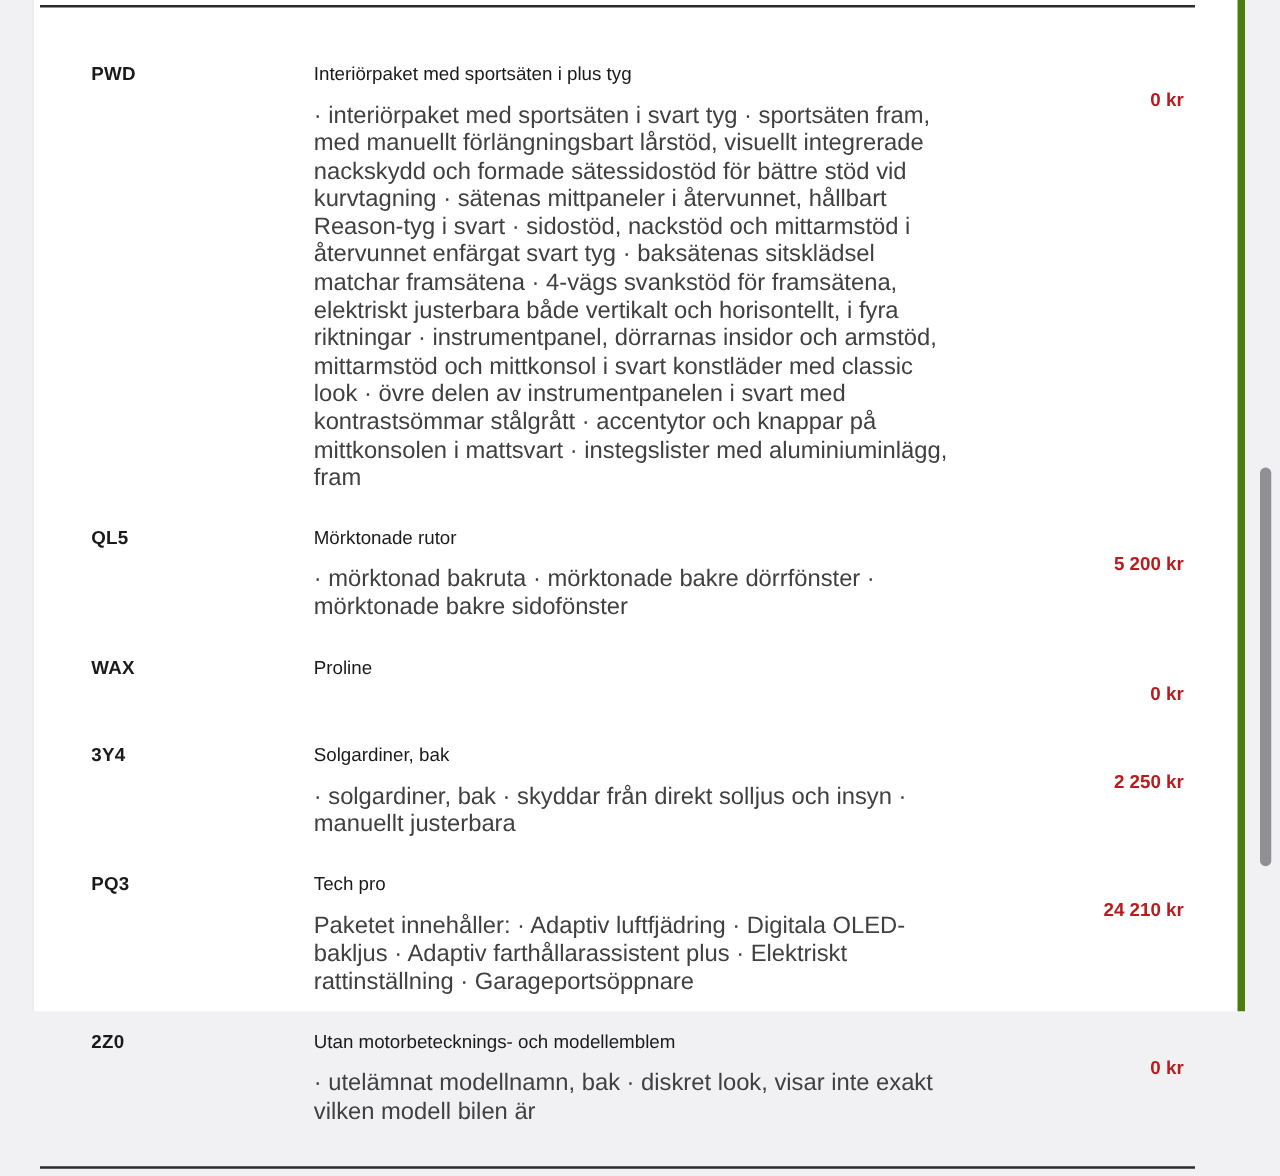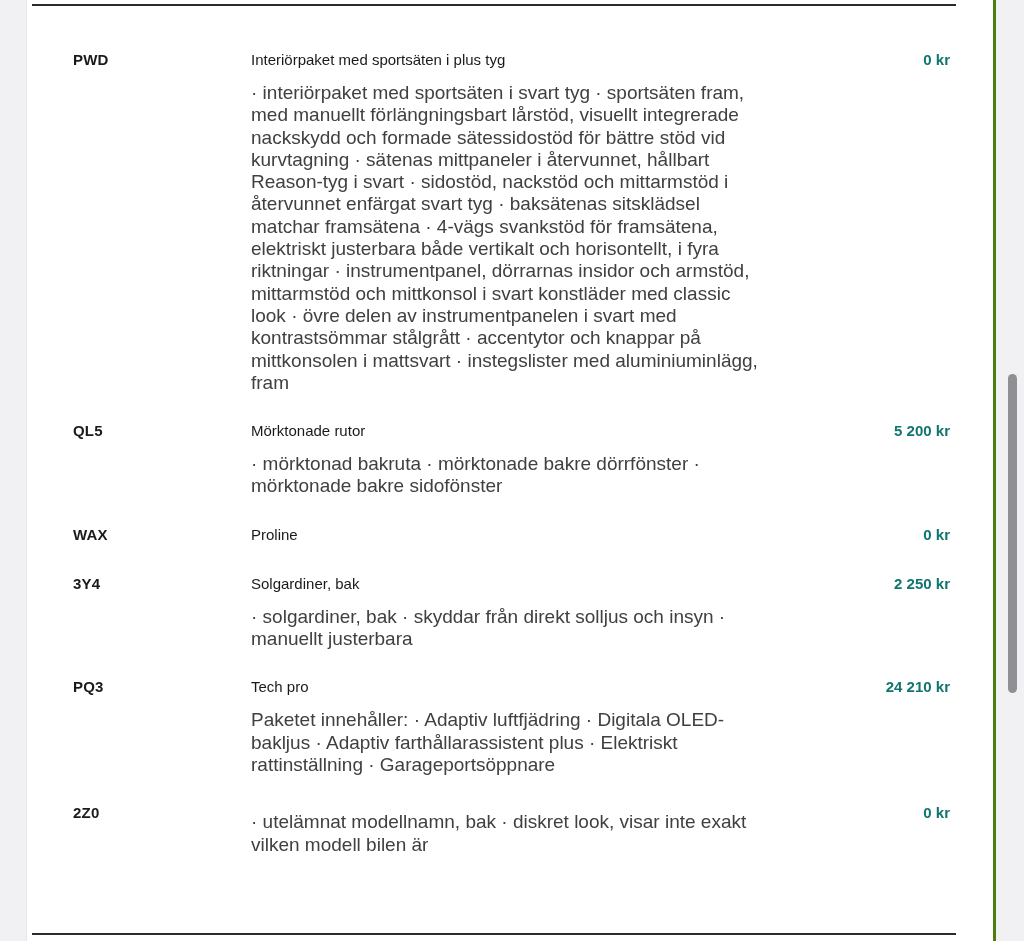--- a/index.html
+++ b/index.html
@@ -10,24 +10,24 @@
     background: var(--page-bg, #f1f1f4);
   }
   .viewport {
     position: relative;
     width: 1024px; height: 941px;
   }
   
   .sheet {
     position: absolute;
     left: 26px; top: 0;
-    width: 970px; height: 941px;
+    width: 970px; height: 809px;
     background: var(--sheet-bg, #ffffff);
     border-left: 1px solid #e6e6ea;
-    border-right: 3px solid #4d7c0f;
+    border-right: 6px solid #4d7c0f;
   }
   .rule {
     position: absolute;
     left: 5px;
     width: 924px;
     height: 2px;
     background: var(--rule-color, #2b2b2b);
   }
   .rule-top { top: 4px; }
   .rule-bottom { top: 933px; }
@@ -61,24 +61,25 @@
   .option-desc {
     margin-top: 10px;
     max-width: 516px;
     font-size: 19px;
     color: #404040;
     line-height: 22.3px;
   }
   .option-price {
     font-size: 15px;
     font-weight: 700;
-    color: #0f766e;
+    color: #b91c1c;
     line-height: 24px;
     white-space: nowrap;
     text-align: right;
+    margin-top: 21px;
   }
 
   
   .scrollbar-track {
     position: absolute;
     right: 0; top: 0;
     width: 27px; height: 941px;
     background: var(--page-bg, #f1f1f4);
   }
   .scrollbar-thumb {
@@ -141,20 +142,21 @@
     <div class="option-main">
       <div class="option-title">Tech pro</div>
       <div class="option-desc">Paketet innehåller: · Adaptiv luftfjädring · Digitala OLED-bakljus · Adaptiv farthållarassistent plus · Elektriskt rattinställning · Garageportsöppnare</div>
     </div>
     <div class="option-price">24 210 kr</div>
   </section>
 
   <section class="option-row">
     <div class="option-code">2Z0</div>
     <div class="option-main">
+      <div class="option-title">Utan motorbetecknings- och modellemblem</div>
       <div class="option-desc">· utelämnat modellnamn, bak · diskret look, visar inte exakt vilken modell bilen är</div>
     </div>
     <div class="option-price">0 kr</div>
   </section>
 </div>
 
     <div class="rule rule-bottom"></div>
   </div>
 
   <div class="scrollbar-track">

